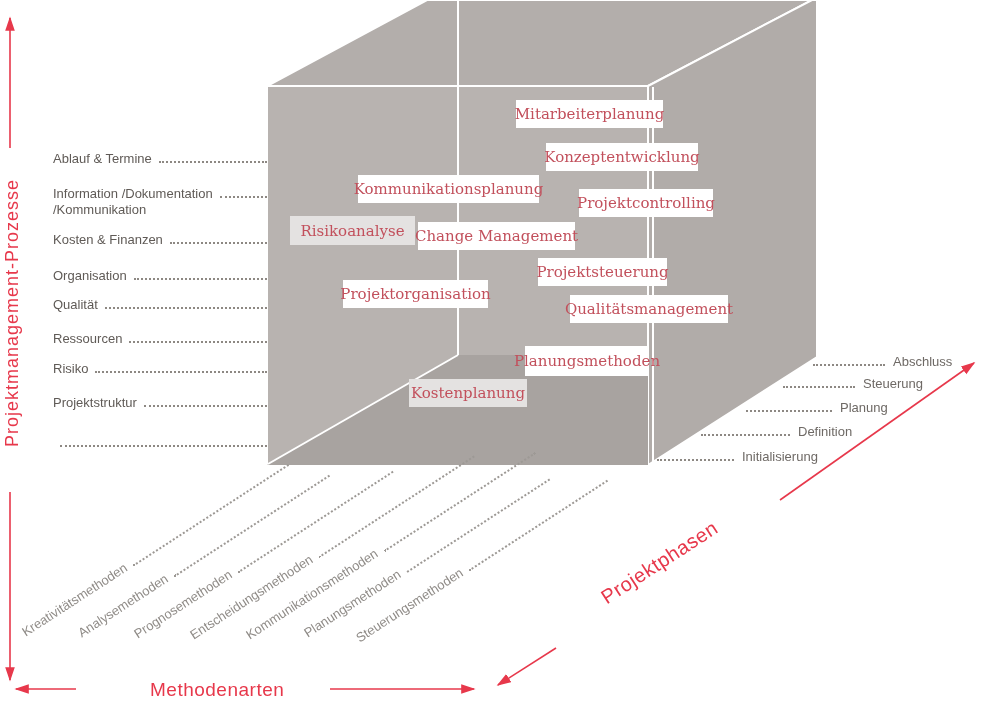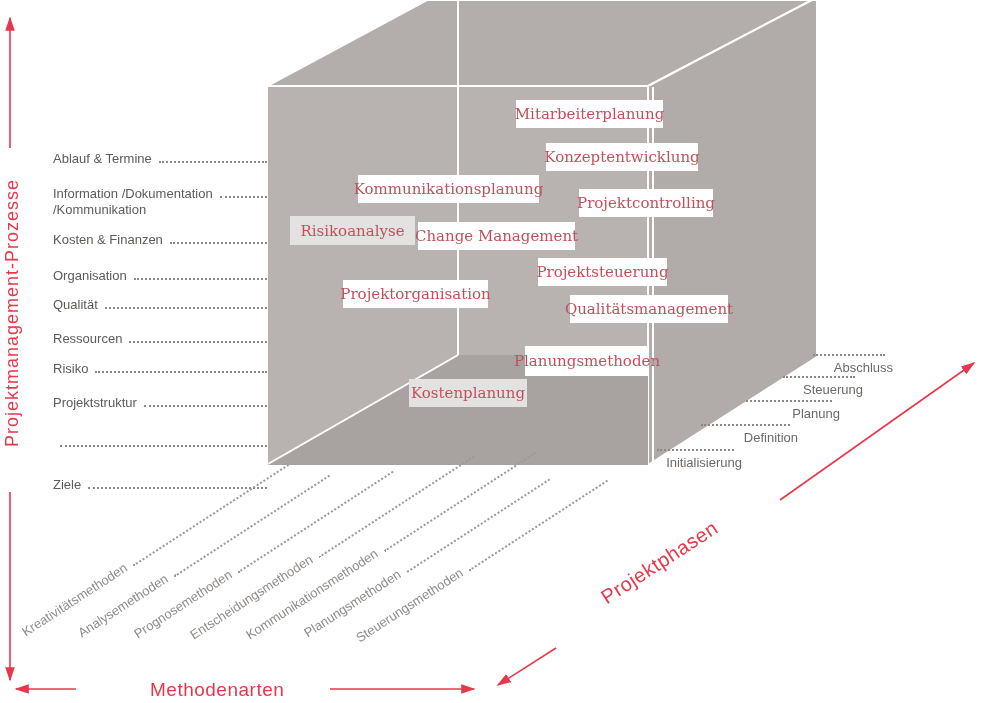--- a/index.html
+++ b/index.html
@@ -12,21 +12,21 @@
         font-size:13px;color:#5f5a56;white-space:nowrap;margin-top:26px;}
   .prow .lbl{line-height:16px;}
   .dots{border-bottom:2px dotted #8d8883;}
   .prow .dots{flex:1;margin:0 0 4px 7px;}
   .prow.two{display:block;height:32px;}
   .prow.two .line1{display:flex;align-items:flex-end;height:16px;}
   .prow.two .line2{height:16px;line-height:16px;}
 
   
   .phrow{position:absolute;height:16px;display:flex;align-items:flex-end;
-         font-size:13px;color:#6e6965;white-space:nowrap;flex-direction:column;}
+         font-size:13px;color:#6e6965;white-space:nowrap;}
   .phrow .dots{margin:0 8px 4px 0;}
   .phrow .lbl{line-height:16px;}
 
   
   .mrow{position:absolute;height:16px;display:flex;align-items:flex-end;
         font-size:13px;color:#8f8b87;white-space:nowrap;
         transform:rotate(-33deg);transform-origin:0 100%;}
   .mrow .lbl{line-height:16px;}
   .mrow .dots{margin:0 0 4px 7px;border-bottom-color:#9d9995;}
 
@@ -104,24 +104,20 @@
     <span class="lbl">Risiko</span>
       <span class="dots"></span>
   </div>
   <div class="prow" style="left:53px;top:369px;width:214px">
     <span class="lbl">Projektstruktur</span>
       <span class="dots"></span>
   </div>
   <div class="prow" style="left:53px;top:409px;width:214px">
       <span class="dots"></span>
   </div>
-  <div class="prow" style="left:53px;top:451px;width:214px">
-    <span class="lbl">Ziele</span>
-      <span class="dots"></span>
-  </div>
 
   <div class="phrow" style="left:813px;top:354px">
     <span class="dots" style="width:72px"></span>
       <span class="lbl">Abschluss</span>
   </div>
   <div class="phrow" style="left:783px;top:376px">
     <span class="dots" style="width:72px"></span>
       <span class="lbl">Steuerung</span>
   </div>
   <div class="phrow" style="left:746px;top:400px">

